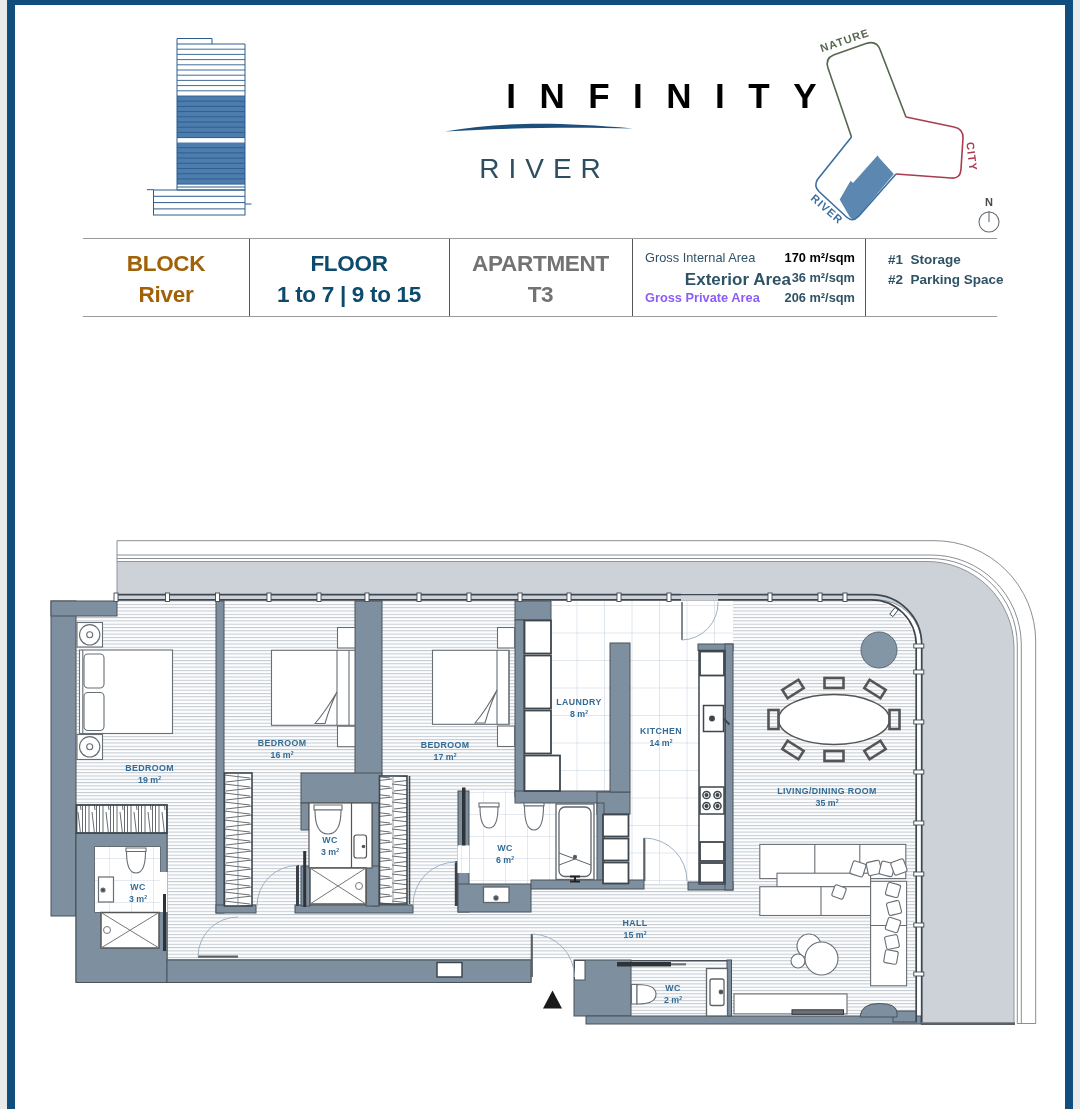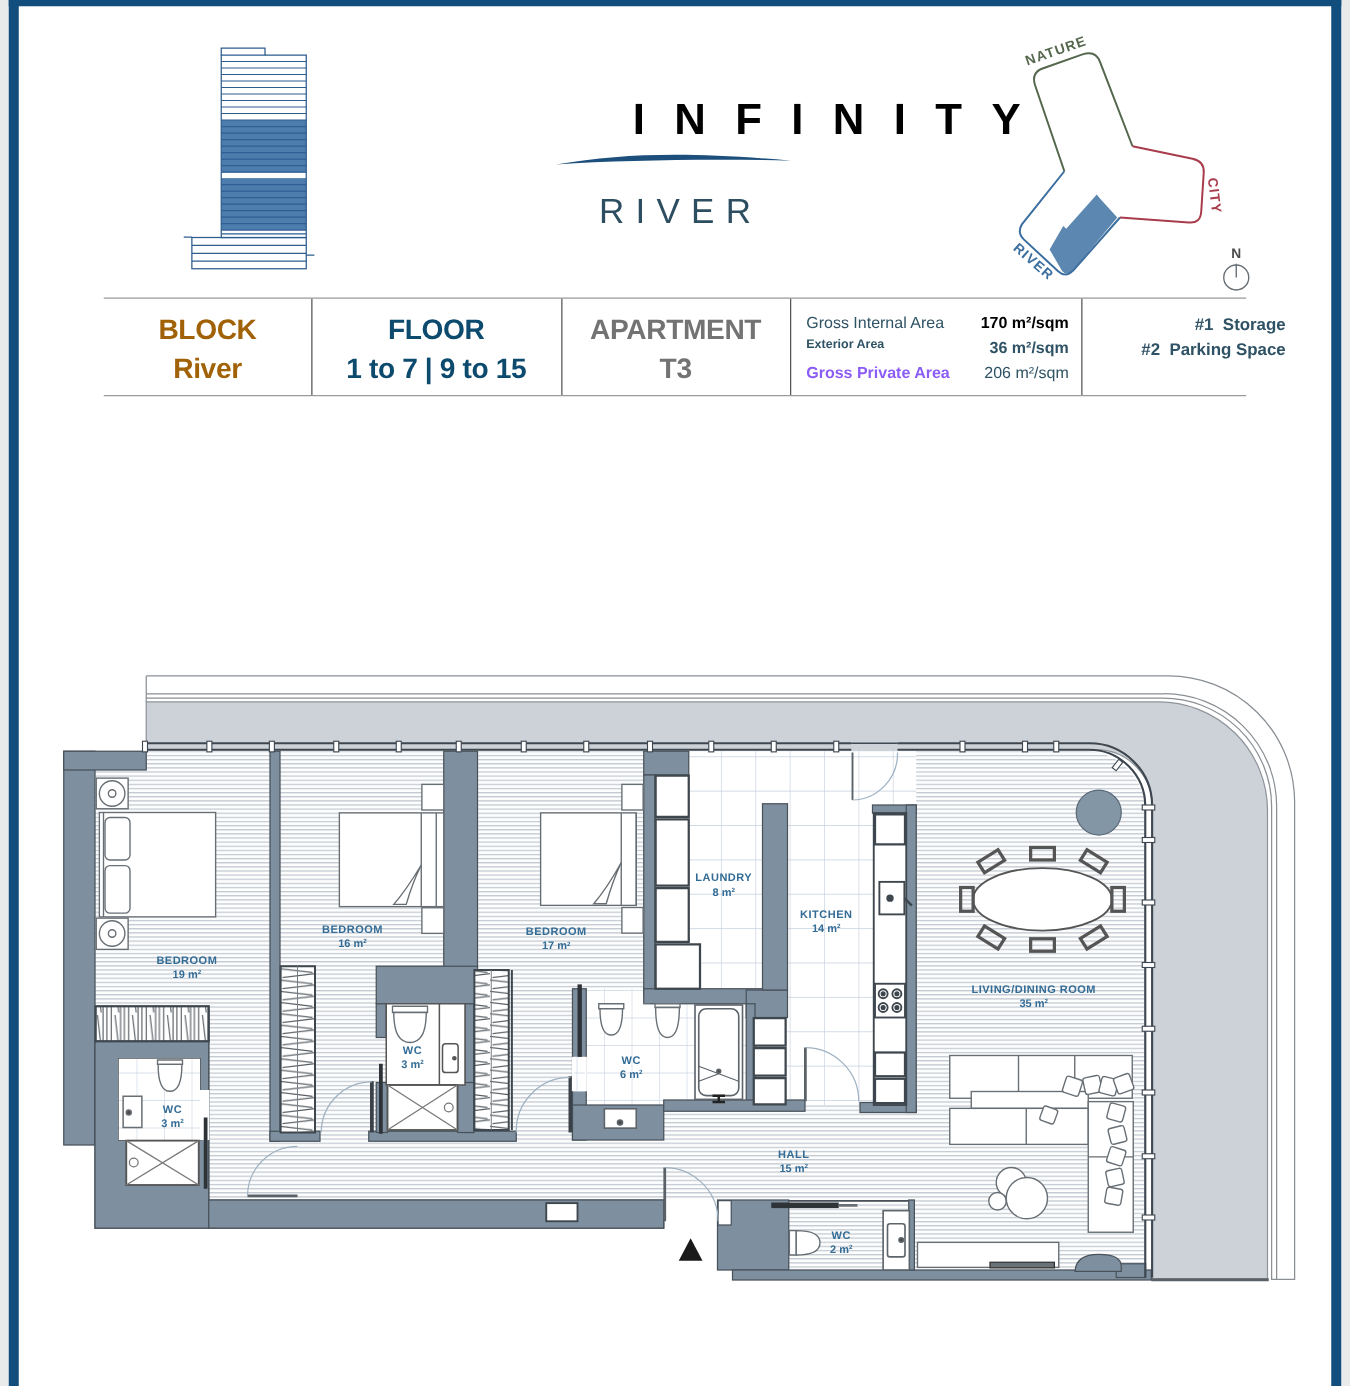--- a/index.html
+++ b/index.html
@@ -105,26 +105,26 @@
 <div class="abs" style="left:249px;top:239px;width:1px;height:77px;background:#555;"></div>
 <div class="abs" style="left:449px;top:239px;width:1px;height:77px;background:#555;"></div>
 <div class="abs" style="left:632px;top:239px;width:1px;height:77px;background:#555;"></div>
 <div class="abs" style="left:865px;top:239px;width:1px;height:77px;background:#555;"></div>
 <div class="abs" style="left:83px;top:248px;width:166px;text-align:center;color:#a16207;font-weight:bold;font-size:22.5px;letter-spacing:-0.3px;line-height:31px;">BLOCK<br>River</div>
 <div class="abs" style="left:249px;top:248px;width:200px;text-align:center;color:#0c4a6e;font-weight:bold;font-size:22.5px;letter-spacing:-0.3px;line-height:31px;">FLOOR<br>1 to 7 | 9 to 15</div>
 <div class="abs" style="left:449px;top:248px;width:183px;text-align:center;color:#737373;font-weight:bold;font-size:22.5px;letter-spacing:-0.3px;line-height:31px;">APARTMENT<br>T3</div>
 
 <div class="abs" style="left:645px;top:250px;width:150px;color:#2f5265;font-weight:normal;font-size:12.8px;">Gross Internal Area</div>
 <div class="abs" style="left:705px;top:250px;width:150px;text-align:right;color:#000000;font-weight:bold;font-size:12.8px;">170 m²/sqm</div>
-<div class="abs" style="left:645px;top:270px;width:146px;color:#2f5265;font-weight:bold;font-size:10px;">Exterior Area</div>
+<div class="abs" style="left:645px;top:270px;width:146px;color:#2f5265;font-weight:bold;font-size:17px;text-align:right;">Exterior Area</div>
 <div class="abs" style="left:705px;top:270px;width:150px;text-align:right;color:#2f5265;font-weight:bold;font-size:12.8px;">36 m²/sqm</div>
 <div class="abs" style="left:645px;top:290px;width:150px;color:#8b5cf6;font-weight:bold;font-size:12.8px;">Gross Private Area</div>
-<div class="abs" style="left:705px;top:290px;width:150px;text-align:right;color:#2f5265;font-weight:normal;font-size:12.8px;">206 m²/sqm</div>
-
-<div class="abs" style="left:913px;top:250px;color:#2f5265;font-weight:bold;font-size:13.5px;line-height:20px;text-align:right;">#1&nbsp;&nbsp;Storage<br>#2&nbsp;&nbsp;Parking Space</div>
+<div class="abs" style="left:705px;top:290px;width:150px;text-align:right;color:#2f5265;font-weight:bold;font-size:12.8px;">206 m²/sqm</div>
+
+<div class="abs" style="left:888px;top:250px;color:#2f5265;font-weight:bold;font-size:13.5px;line-height:20px;">#1&nbsp;&nbsp;Storage<br>#2&nbsp;&nbsp;Parking Space</div>
 
 <svg class="abs" style="left:0;top:0;" width="1080" height="1109" viewBox="0 0 1080 1109">
 <defs>
 <pattern id="hatch" width="4" height="3.3" patternUnits="userSpaceOnUse">
   <rect width="4" height="3.3" fill="#fdfdfe"></rect>
   <rect y="0" width="4" height="1" fill="#c1c9d0"></rect>
 </pattern>
 <pattern id="tile" width="27.5" height="27.5" patternUnits="userSpaceOnUse">
   <rect width="27.5" height="27.5" fill="#ffffff"></rect>
   <path d="M0,0 H27.5 V27.5" fill="none" stroke="#c4cfde" stroke-width="1"></path>

